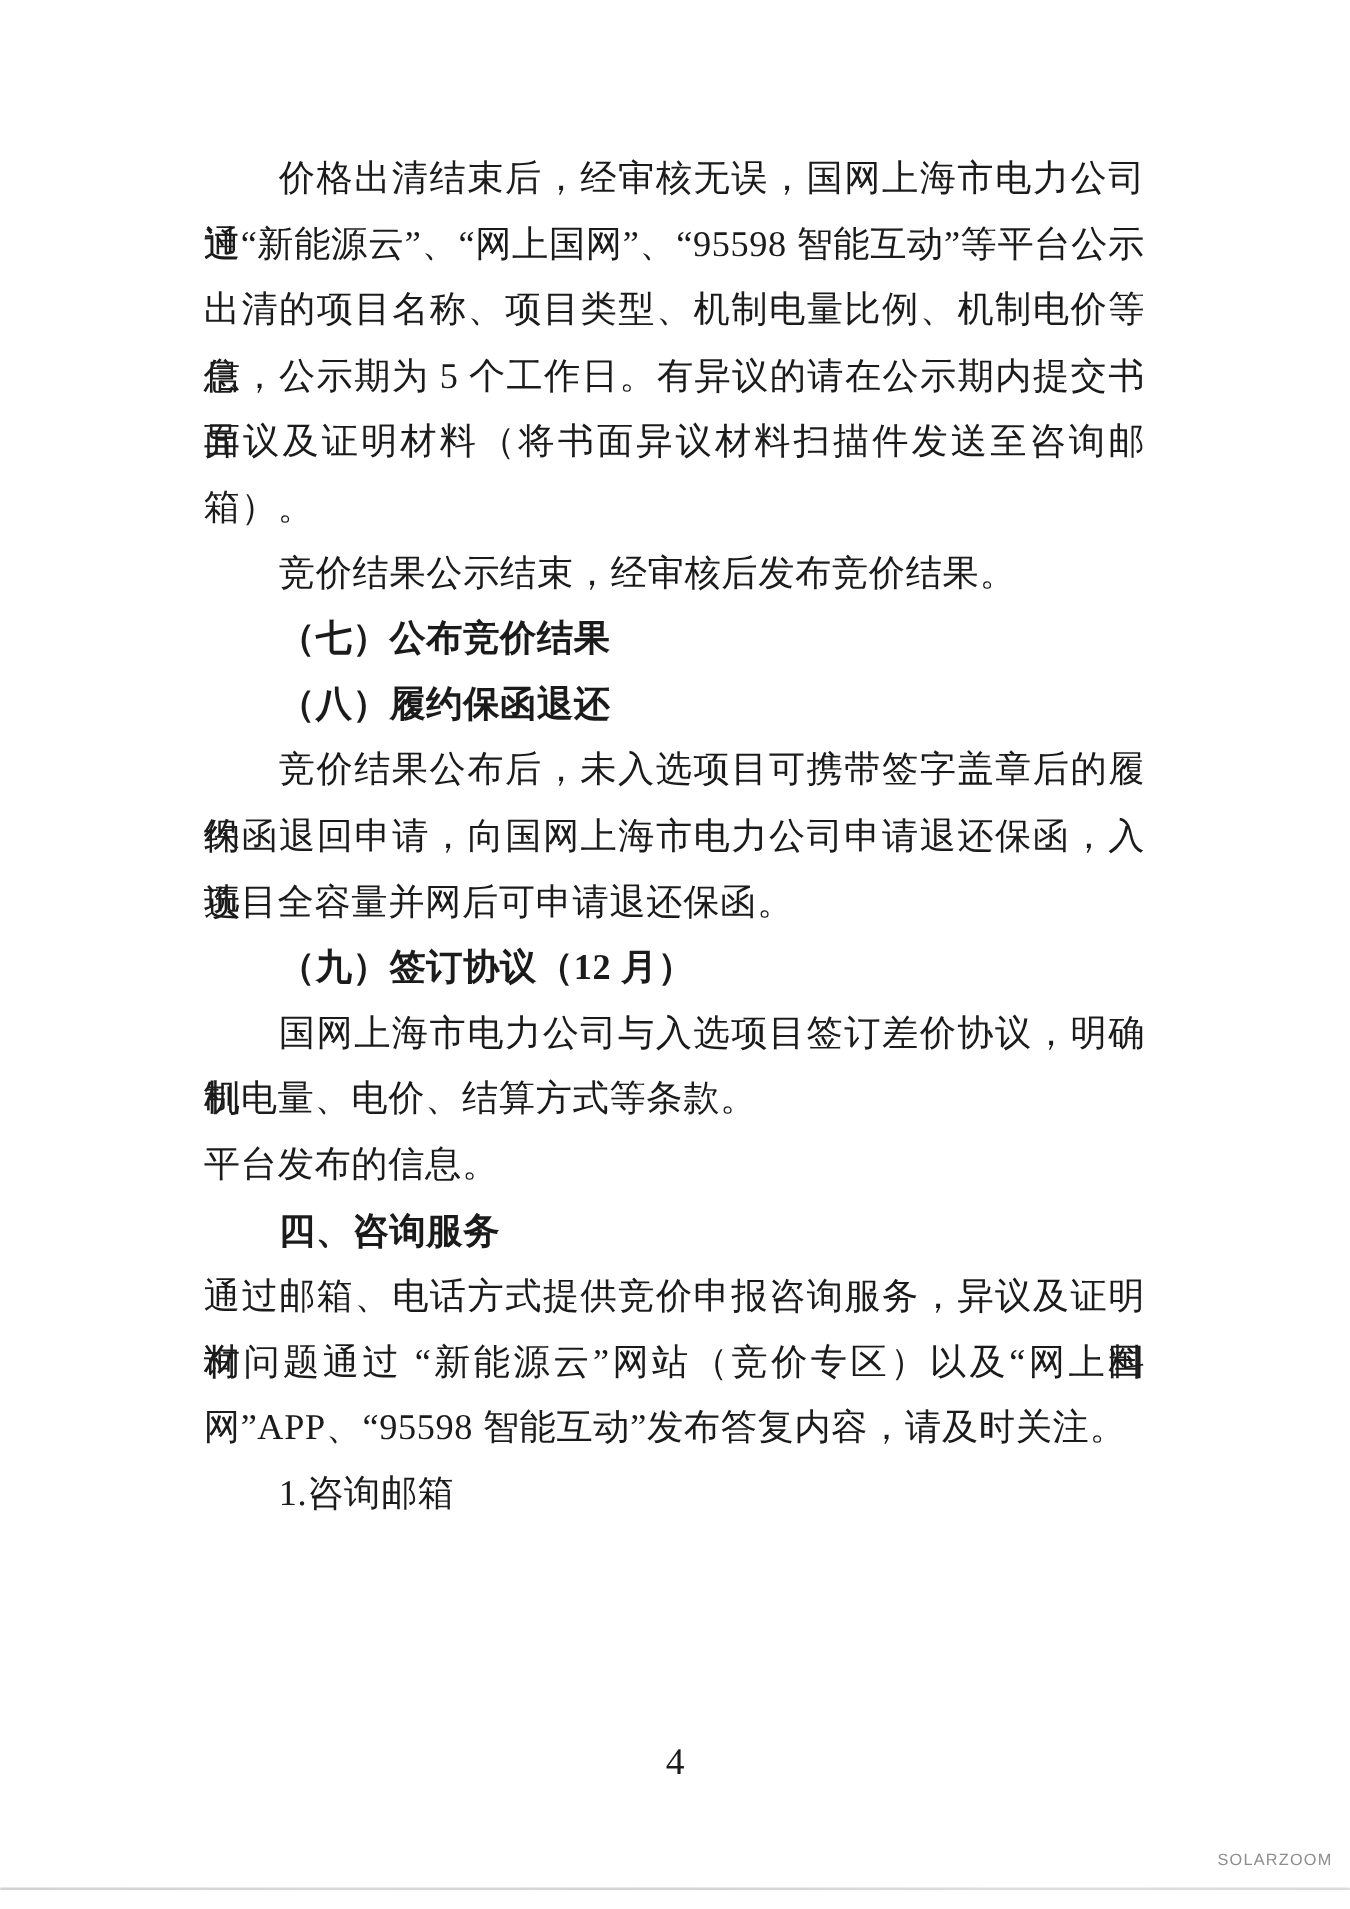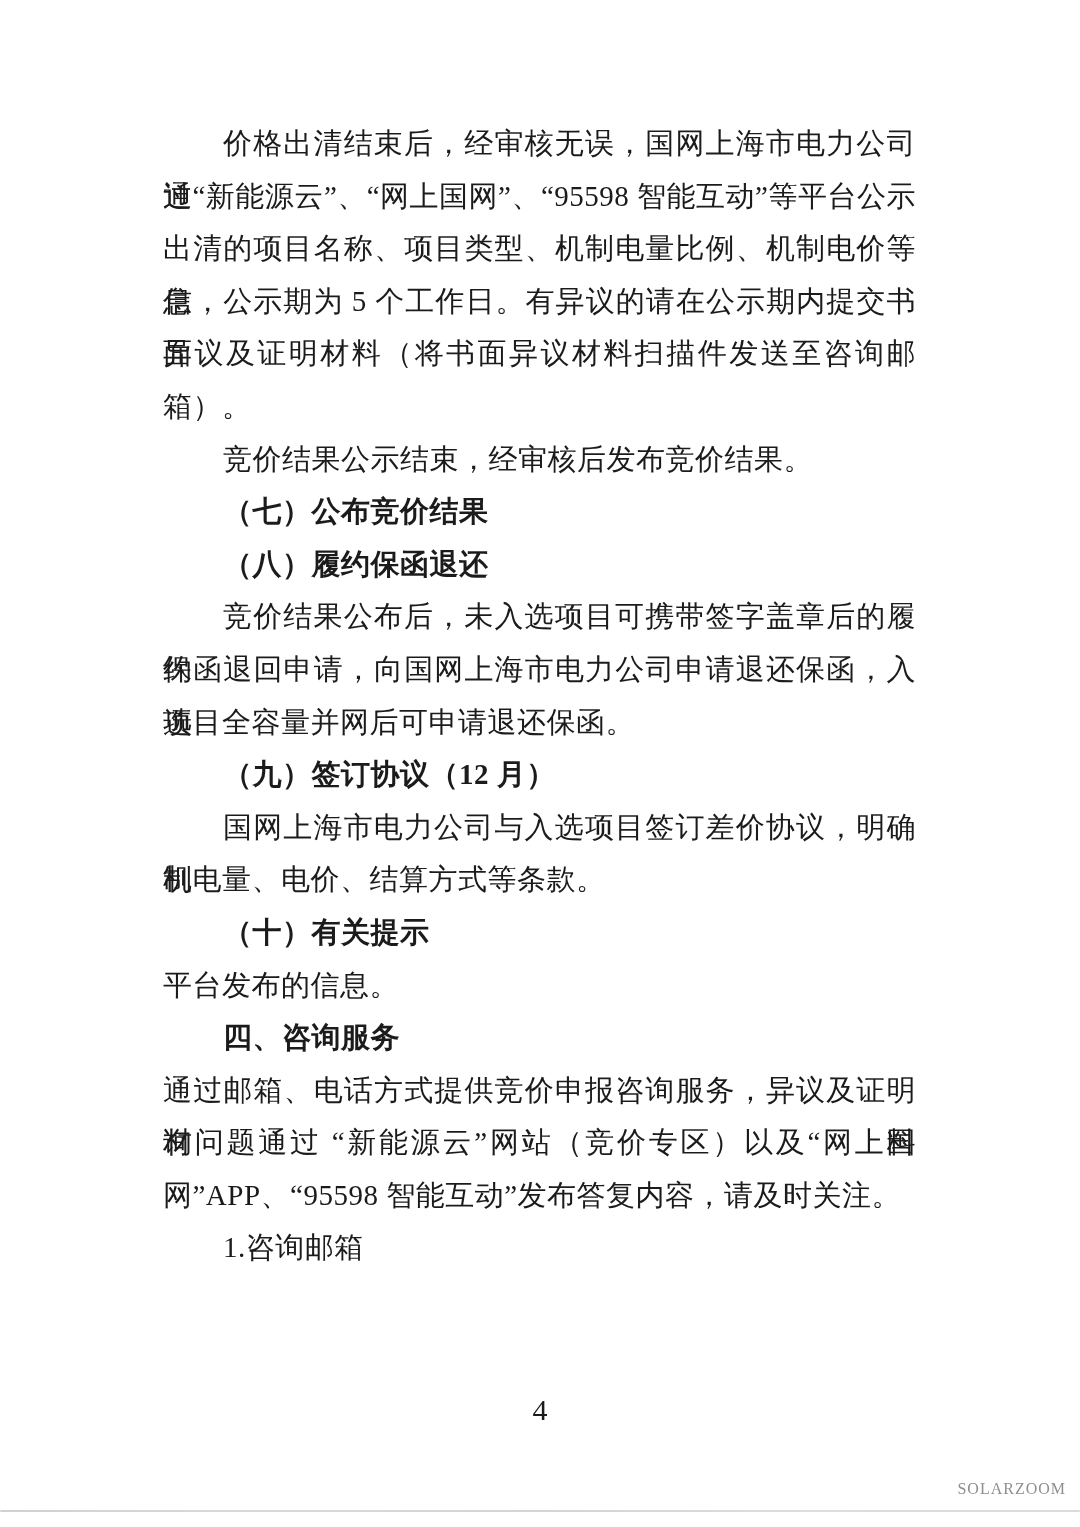--- a/index.html
+++ b/index.html
@@ -38,22 +38,22 @@
     width: 100%;
     text-align: center;
     font-size: 30px;
     line-height: 36px;
     color: #1b1b1b;
   }
   .watermark {
     position: absolute;
     top: 1480px;
     right: 14px;
-    font-family: Liberation Serif, serif;
-    font-size: 16px;
+    font-family: Liberation Sans, sans-serif;
+    font-size: 13px;
     letter-spacing: 1px;
     color: #8e8e8e;
   }
   .scan-edge {
     position: absolute;
     top: 1510px;
     left: 0;
     width: 1080px;
     height: 2px;
     background: linear-gradient(90deg,
@@ -97,23 +97,20 @@
 
     <div class="block">
       <div class="ln ind bold">（九）签订协议（12 月）</div>
     </div>
 
     <div class="block">
       <div class="ln ind just">国网上海市电力公司与入选项目签订差价协议，明确机</div>
       <div class="ln">制电量、电价、结算方式等条款。</div>
     </div>
 
-    <div class="block">
-      <div class="ln ind bold">（十）有关提示</div>
-    </div>
 
     <div class="block">
       <div class="ln">平台发布的信息。</div>
     </div>
 
     <div class="block">
       <div class="ln ind bold">四、咨询服务</div>
     </div>
 
     <div class="block">

